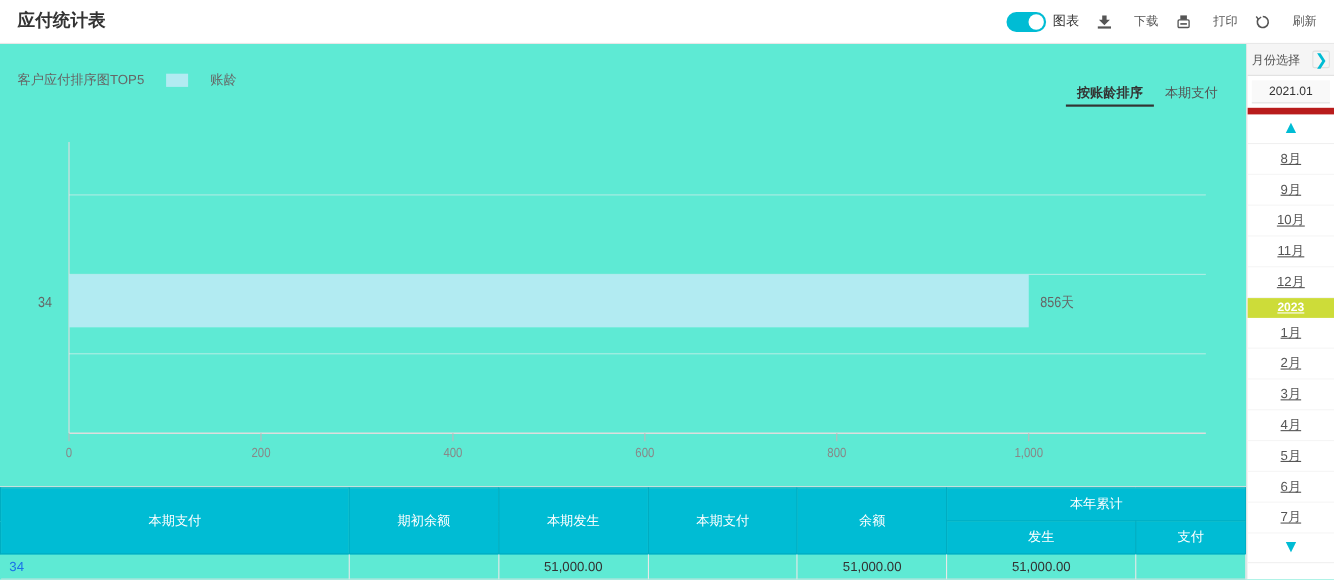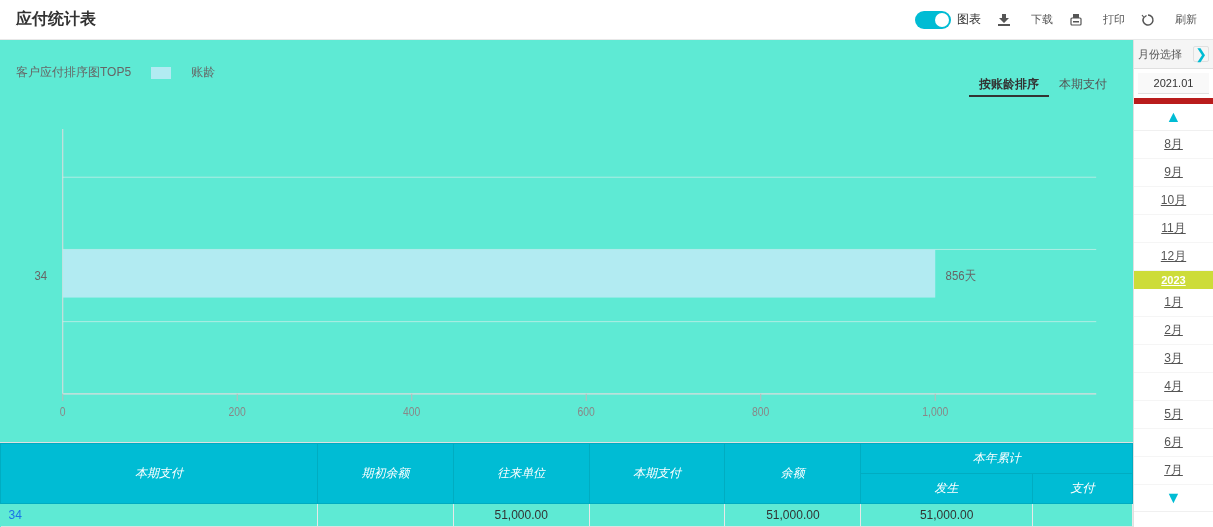--- a/index.html
+++ b/index.html
@@ -32,21 +32,21 @@
 
     
     .chart-wrapper { flex: 1; padding: 0 16px 0 16px; position: relative; min-height: 280px; max-height: 340px; }
 
     
     .chart-svg { width: 100%; height: 100%; }
 
     
     .table-section { border-top: 1px solid #e0e0e0; }
     .data-table { width: 100%; border-collapse: collapse; }
-    .data-table th { background: #00bcd4; color: #fff; text-align: center; padding: 6px 8px; font-size: 12px; font-weight: normal; border: 1px solid #00acc1; font-style: italic; }
+    .data-table th { background: #00bcd4; color: #fff; text-align: center; padding: 6px 8px; font-size: 12px; font-weight: normal; border: 1px solid #00acc1; }
     .data-table td { text-align: center; padding: 4px 8px; font-size: 12px; border-bottom: 1px solid #e0e0e0; border-right: 1px solid #e8e8e8; }
     .data-table td.left-align { text-align: left; }
     .data-table td a { color: #1a73e8; text-decoration: none; }
     .sub-header th { background: #00bcd4 !important; }
 
     
     .sidebar { width: 80px; background: #fff; border-left: 1px solid #e0e0e0; display: flex; flex-direction: column; overflow-y: auto; font-size: 12px; }
     .sidebar-header { background: #f5f5f5; padding: 6px 4px; text-align: center; font-size: 11px; color: #555; border-bottom: 1px solid #e0e0e0; display: flex; align-items: center; justify-content: space-between; }
     .sidebar-chevron { width: 16px; height: 16px; display: flex; align-items: center; justify-content: center; cursor: pointer; color: #00bcd4; font-size: 14px; border: 1px solid #e0e0e0; border-radius: 2px; }
     .sidebar-date-input { width: 100%; padding: 4px; font-size: 11px; background: #f9f9f9; border: none; border-bottom: 1px solid #e0e0e0; color: #333; text-align: center; }
@@ -139,21 +139,21 @@
           <line x1="885" y1="240" x2="885" y2="246" stroke="#bbb" stroke-width="1"></line>
         </svg>
       </div>
 
       <div class="table-section">
         <table class="data-table">
           <thead>
             <tr>
               <th rowspan="2" style="width:28%">本期支付</th>
               <th rowspan="2" style="width:12%">期初余额</th>
-              <th rowspan="2" style="width:12%">往来单位</th>
+              <th rowspan="2" style="width:12%">本期发生</th>
               <th rowspan="2" style="width:12%">本期支付</th>
               <th rowspan="2" style="width:12%">余额</th>
               <th colspan="2" style="width:24%">本年累计</th>
             </tr>
             <tr class="sub-header">
               <th>发生</th>
               <th>支付</th>
             </tr>
           </thead>
           <tbody>

